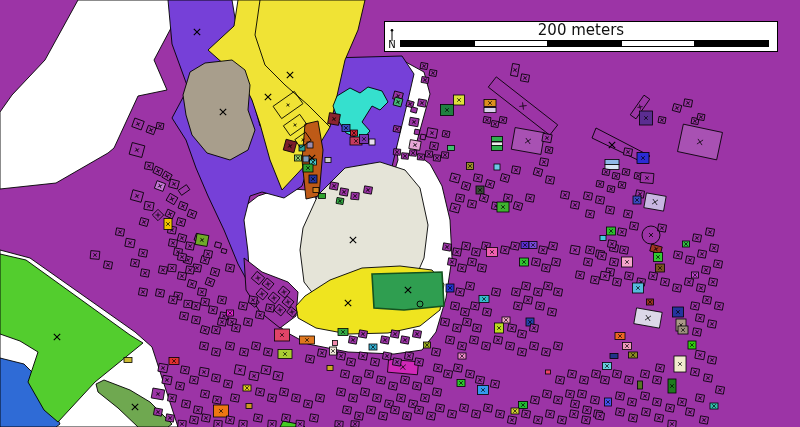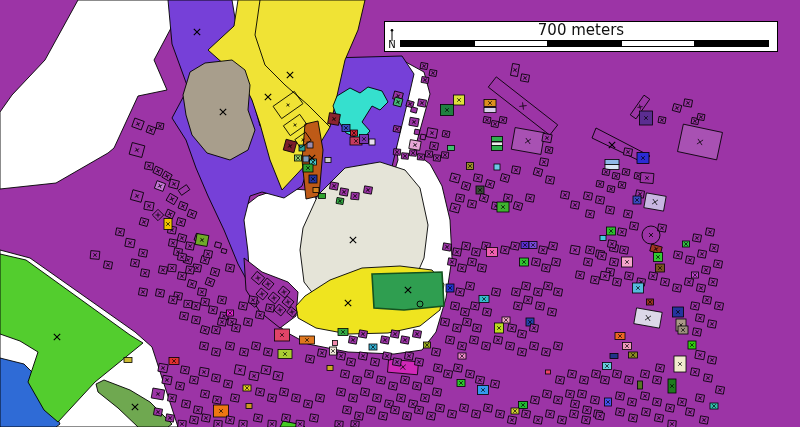--- a/index.html
+++ b/index.html
@@ -1973,21 +1973,21 @@
         <path d="M349.8,236.8 L356.2,243.2 M349.8,243.2 L356.2,236.8" stroke="#000000" stroke-width="1.1" fill="none"></path>
         <path d="M344.8,299.8 L351.2,306.2 M344.8,306.2 L351.2,299.8" stroke="#000000" stroke-width="1.1" fill="none"></path>
         <path d="M404.8,286.8 L411.2,293.2 M404.8,293.2 L411.2,286.8" stroke="#000000" stroke-width="1.1" fill="none"></path>
         <path d="M131.8,403.8 L138.2,410.2 M131.8,410.2 L138.2,403.8" stroke="#000000" stroke-width="1.1" fill="none"></path>
         <path d="M53.8,333.8 L60.2,340.2 M53.8,340.2 L60.2,333.8" stroke="#000000" stroke-width="1.1" fill="none"></path>
         <path d="M608.8,141.8 L615.2,148.2 M608.8,148.2 L615.2,141.8" stroke="#000000" stroke-width="1.1" fill="none"></path>
       </g>
     </svg>
 
   <div id="scalebar">
-    <span class="sb-label">700 meters</span>
+    <span class="sb-label">200 meters</span>
     <svg id="north" viewBox="0 0 12 22">
       <line x1="6" y1="3" x2="6" y2="13" stroke="#000" stroke-width="1"></line>
       <circle cx="6" cy="2.2" r="1.3" fill="#000"></circle>
       <text x="6" y="20" font-size="10" text-anchor="middle" fill="#000" font-family="DejaVu Sans, sans-serif">N</text>
     </svg>
     <div class="sb-bar">
         <div class="sb-seg" style="background: rgb(0, 0, 0);"></div>
         <div class="sb-seg" style="background: rgb(255, 255, 255);"></div>
         <div class="sb-seg" style="background: rgb(0, 0, 0);"></div>
         <div class="sb-seg" style="background: rgb(255, 255, 255);"></div>

